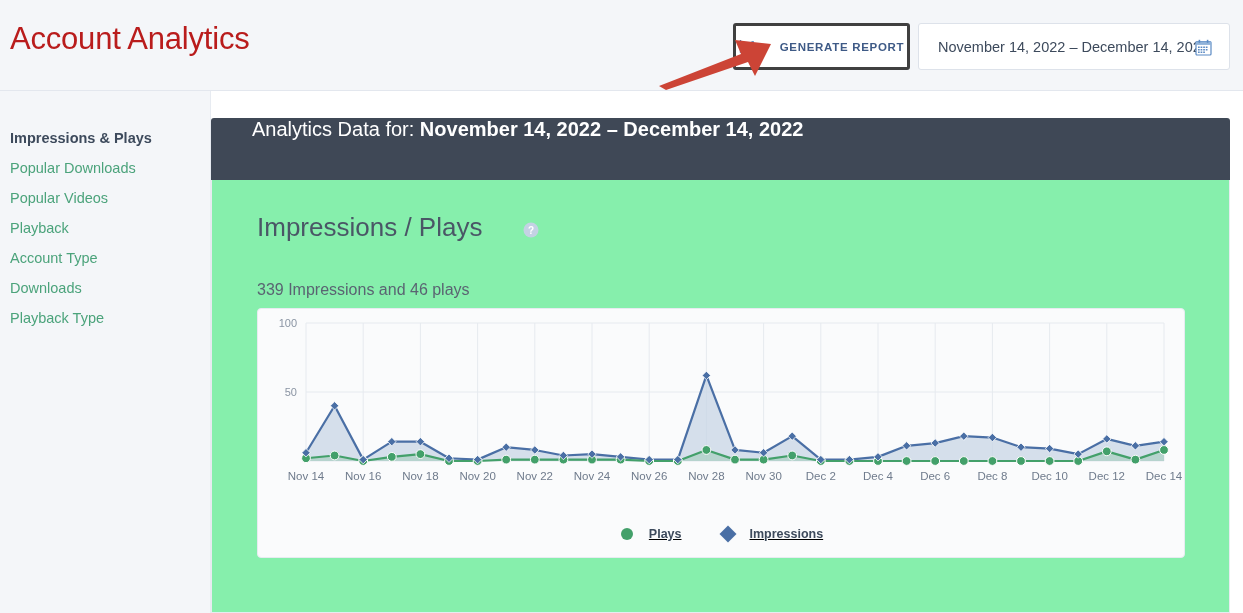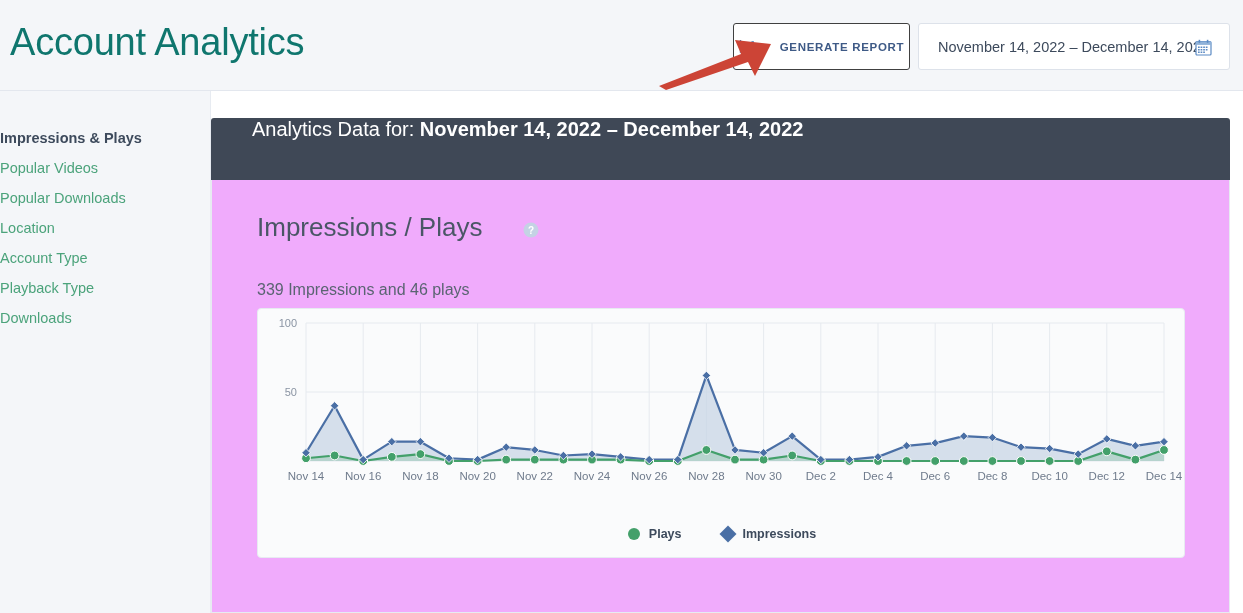--- a/index.html
+++ b/index.html
@@ -14,29 +14,29 @@
   .page { position: relative; width: 1243px; height: 613px; background: #ffffff; }
 
   
   .topbar {
     position: absolute; left: 0; top: 0; width: 1243px; height: 91px;
     background: #f4f6f9;
     border-bottom: 1px solid #e3e7ee;
   }
   .page-title {
     position: absolute; left: 10px; top: 21px;
-    font-size: 38px; font-weight: 400; color: #0f766e;
+    font-size: 31px; font-weight: 400; color: #b91c1c;
     letter-spacing: -0.2px; white-space: nowrap;
   }
 
   .btn-generate {
     position: absolute; left: 733px; top: 23px;
     width: 177px; height: 47px;
     background: #ffffff;
-    border: 1px solid #404040;
+    border: 3px solid #404040;
     border-radius: 3px;
     display: flex; align-items: center; justify-content: center; gap: 24px;
     cursor: pointer;
   }
   .btn-generate .label {
     font-size: 11.5px; font-weight: bold; color: #3e5a86;
     letter-spacing: 0.7px;
   }
   .chart-icon { width: 17px; height: 15px; display: block; }
 
@@ -61,21 +61,21 @@
 
   
   .sidebar {
     position: absolute; left: 0; top: 91px; width: 211px; height: 522px;
     background: #f4f6f9;
     border-right: 1px solid #e7ebf1;
     padding-top: 32px;
   }
   .side-item {
     display: block; height: 30px; line-height: 30px;
-    padding-left: 0; font-size: 14.5px; cursor: pointer;
+    padding-left: 10px; font-size: 14.5px; cursor: pointer;
     color: #4ba37b; white-space: nowrap;
   }
   .side-item.active { color: #3d4a5c; font-weight: bold; }
 
   
   .main { position: absolute; left: 211px; top: 91px; width: 1032px; height: 522px; background: #ffffff; }
 
   .data-header {
     position: absolute; left: 0px; top: 27px;
     width: 1019px; height: 62px;
@@ -84,21 +84,21 @@
     display: flex; align-items: flex-start;
   }
   .data-header .txt {
     margin-left: 41px; font-size: 20px; color: #ffffff; white-space: nowrap;
   }
   .data-header .txt b { font-weight: bold; }
 
   .card {
     position: absolute; left: 0px; top: 89px;
     width: 1019px; height: 433px;
-    background: #f0abfc;
+    background: #86efac;
     border: 1px solid #e7ebf1; border-top: none;
   }
 
   .sect-title {
     position: absolute; left: 45px; top: 32px;
     font-size: 26px; color: #4a5666; font-weight: 400; white-space: nowrap;
   }
   .help-icon {
     position: absolute; left: 311px; top: 42px; width: 16px; height: 16px;
   }
@@ -113,21 +113,21 @@
     background: #fafbfc;
     border: 1px solid #e7ebf1;
     border-radius: 4px;
   }
   .chart-svg { display: block; width: 928px; height: 210px; }
 
   .legend {
     position: absolute; left: 0; bottom: 16px; width: 928px;
     display: flex; align-items: center; justify-content: center; gap: 40px;
   }
-  .legend .entry { display: flex; align-items: center; gap: 9px; }
+  .legend .entry { display: flex; align-items: center; gap: 16px; text-decoration: underline; }
   .legend .lbl { font-size: 12.5px; font-weight: bold; color: #3d4a5c; }
   .dot-plays { width: 12px; height: 12px; border-radius: 50%; background: #43a06a; display: block; }
   .dia-impr { width: 12px; height: 12px; background: #4a6fa5; display: block; transform: rotate(45deg); }
 </style>
 </head>
 <body>
 
 <div class="page">
 
   <div class="topbar">
@@ -171,26 +171,26 @@
 
     <svg class="arrow-ann" viewBox="0 0 120 52">
       <g fill="#cc4436">
         <path d="M4 48 L86 16 L80 2 L116 6 L100 38 L93 24 L11 52 Z"></path>
       </g>
     </svg>
   </div>
 
   <div class="sidebar">
     <div class="side-item active">Impressions &amp; Plays</div>
+    <div class="side-item">Popular Downloads</div>
     <div class="side-item">Popular Videos</div>
-    <div class="side-item">Popular Downloads</div>
-    <div class="side-item">Location</div>
+    <div class="side-item">Playback</div>
     <div class="side-item">Account Type</div>
+    <div class="side-item">Downloads</div>
     <div class="side-item">Playback Type</div>
-    <div class="side-item">Downloads</div>
   </div>
 
   <div class="main">
 
     <div class="data-header">
       <div class="txt">
         <span>Analytics Data for:</span>
         <b>November 14, 2022 – December 14, 2022</b>
       </div>
     </div>

